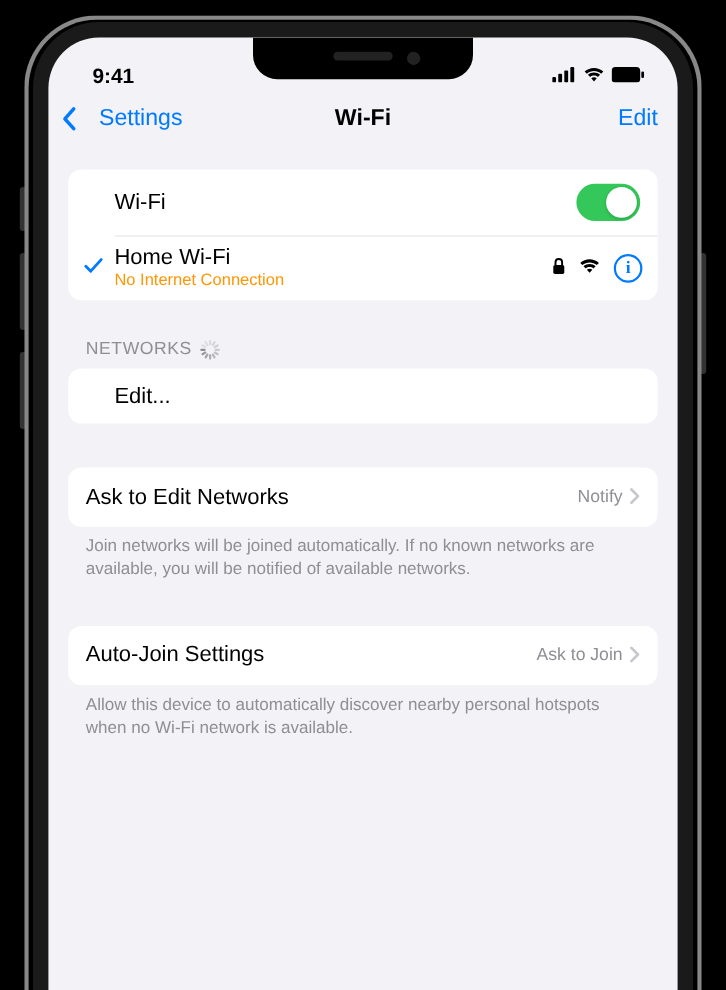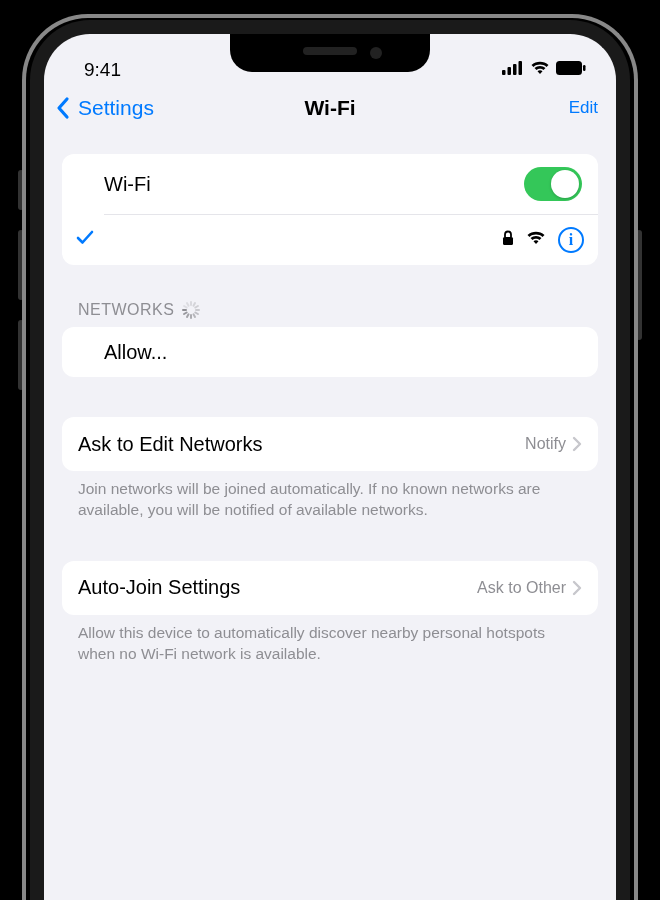--- a/index.html
+++ b/index.html
@@ -78,21 +78,21 @@
     }
     .status-bar {
       display: flex;
       justify-content: space-between;
       align-items: center;
       padding: 16px 30px 0 40px;
       height: 56px;
     }
     .status-time {
       font-size: 19px;
-      font-weight: 400;
+      font-weight: 700;
     }
     .status-right {
       display: flex;
       align-items: center;
       gap: 6px;
     }
     .nav-bar {
       display: flex;
       justify-content: space-between;
       align-items: center;
@@ -107,21 +107,21 @@
     }
     .nav-title {
       position: absolute;
       left: 50%;
       transform: translateX(-50%);
       font-size: 21px;
       font-weight: 600;
     }
     .nav-edit {
       color: #007aff;
-      font-size: 17px;
+      font-size: 21px;
       text-align: right;
     }
     .content {
       padding: 24px 18px 0 18px;
     }
     .group {
       background: #fff;
       border-radius: 12px;
       overflow: hidden;
     }
@@ -270,39 +270,43 @@
           </svg>
       </span>
     </div>
   </div>
 
   <div class="nav-bar">
     <div class="nav-back">
       <svg width="16" height="24" viewBox="0 0 14 24">
           <path d="M12 3 L4 12 L12 21" stroke="#007aff" stroke-width="3.2" fill="none" stroke-linecap="round" stroke-linejoin="round"></path>
         </svg>
-      <span style="margin-left:8px">Settings</span>
+      <span style="margin-left:20px">Settings</span>
     </div>
     <div class="nav-title">Wi-Fi</div>
     <div class="nav-edit">Edit</div>
   </div>
 
   <div class="content">
     <div class="group">
       <div class="row indent">
         <div class="row-label">Wi-Fi</div>
         <div class="toggle"></div>
       </div>
       <div class="divider"></div>
       <div class="row net-row">
         <span class="check">
           <svg width="18" height="18" viewBox="0 0 18 18">
               <path d="M2 10 L6.5 14.5 L16 4" stroke="#007aff" stroke-width="2.6" fill="none" stroke-linecap="round" stroke-linejoin="round"></path>
             </svg>
         </span>
+        <div>
+          <div class="net-name">Home Wi-Fi</div>
+          <div class="net-status">No Internet Connection</div>
+        </div>
         <div class="net-icons">
           <span>
             <svg width="12" height="16" viewBox="0 0 12 16">
                 <rect x="1" y="7" width="10" height="8" rx="1.5" fill="#000"></rect>
                 <path d="M3 7 V4.5 C3 2.8 4.3 1.5 6 1.5 C7.7 1.5 9 2.8 9 4.5 V7" stroke="#000" stroke-width="1.8" fill="none"></path>
               </svg>
           </span>
           <span>
             <svg width="20" height="14" viewBox="0 0 20 14">
                 <path d="M10 13 L7.5 10.2 C8.9 9 11.1 9 12.5 10.2 Z M4.5 7 C7.5 4.3 12.5 4.3 15.5 7 L13.5 9 C11.6 7.3 8.4 7.3 6.5 9 Z M1.5 4 C6.2 -0.3 13.8 -0.3 18.5 4 L16.5 6 C13 2.8 7 2.8 3.5 6 Z" fill="#000"></path>
@@ -325,21 +329,21 @@
         <span style="transform:rotate(180deg);opacity:0.7"></span>
         <span style="transform:rotate(210deg);opacity:0.8"></span>
         <span style="transform:rotate(240deg);opacity:0.9"></span>
         <span style="transform:rotate(270deg);opacity:1"></span>
         <span style="transform:rotate(300deg);opacity:0.2"></span>
         <span style="transform:rotate(330deg);opacity:0.22"></span>
       </span>
     </div>
     <div class="group">
       <div class="row indent">
-        <div class="row-label">Allow...</div>
+        <div class="row-label">Edit...</div>
       </div>
     </div>
 
     <div class="gap"></div>
 
     <div class="group">
       <div class="row">
         <div class="row-label">Ask to Edit Networks</div>
         <div class="row-value">Notify</div>
         <span class="chevron">
@@ -349,21 +353,21 @@
         </span>
       </div>
     </div>
     <div class="footer-text">Join networks will be joined automatically. If no known networks are available, you will be notified of available networks.</div>
 
     <div class="gap"></div>
 
     <div class="group">
       <div class="row">
         <div class="row-label">Auto-Join Settings</div>
-        <div class="row-value">Ask to Other</div>
+        <div class="row-value">Ask to Join</div>
         <span class="chevron">
           <svg width="10" height="16" viewBox="0 0 10 16">
               <path d="M2 2 L8 8 L2 14" stroke="#c7c7cc" stroke-width="2.4" fill="none" stroke-linecap="round" stroke-linejoin="round"></path>
             </svg>
         </span>
       </div>
     </div>
     <div class="footer-text">Allow this device to automatically discover nearby personal hotspots when no Wi-Fi network is available.</div>
   </div>
 </div>

